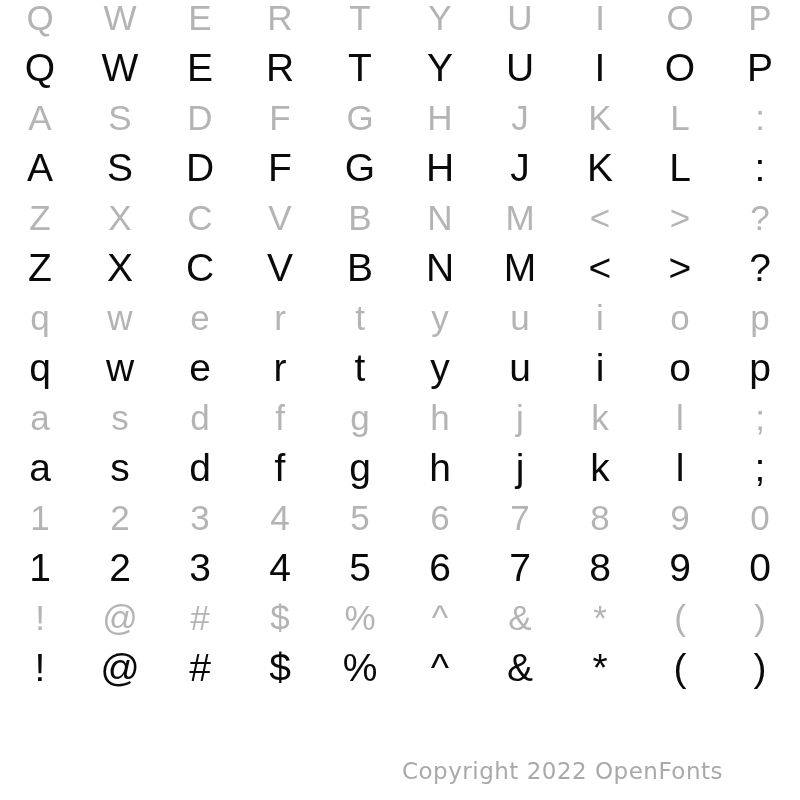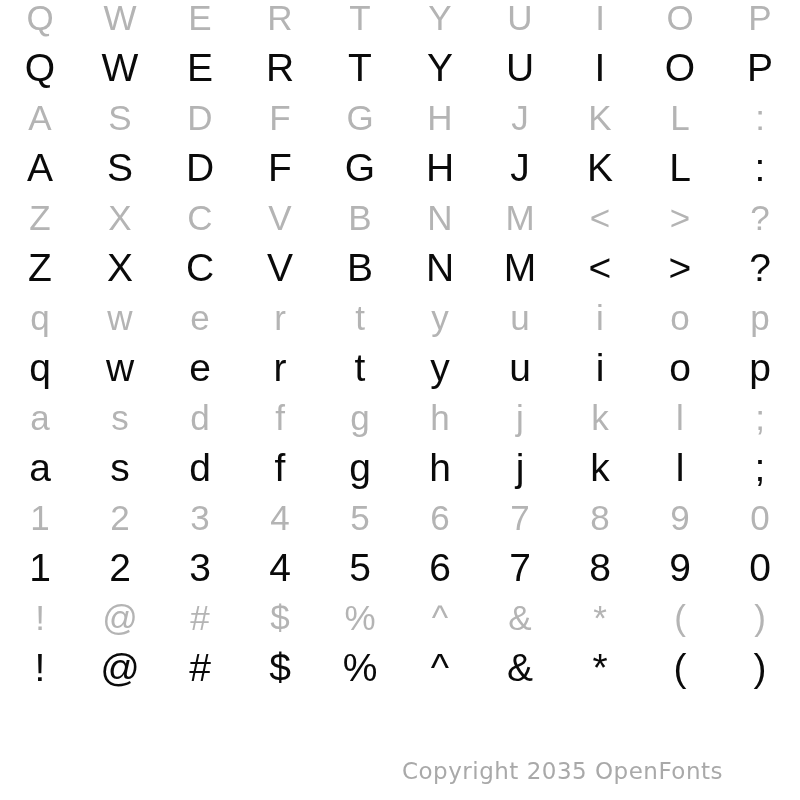--- a/index.html
+++ b/index.html
@@ -220,14 +220,14 @@
         <span class="char-cell">#</span>
         <span class="char-cell">$</span>
         <span class="char-cell">%</span>
         <span class="char-cell">^</span>
         <span class="char-cell">&amp;</span>
         <span class="char-cell">*</span>
         <span class="char-cell">(</span>
         <span class="char-cell">)</span>
       </div>
     </div>
-  <div class="copyright">Copyright 2035 OpenFonts</div>
+  <div class="copyright">Copyright 2022 OpenFonts</div>
 </div>
 
 </body></html>

